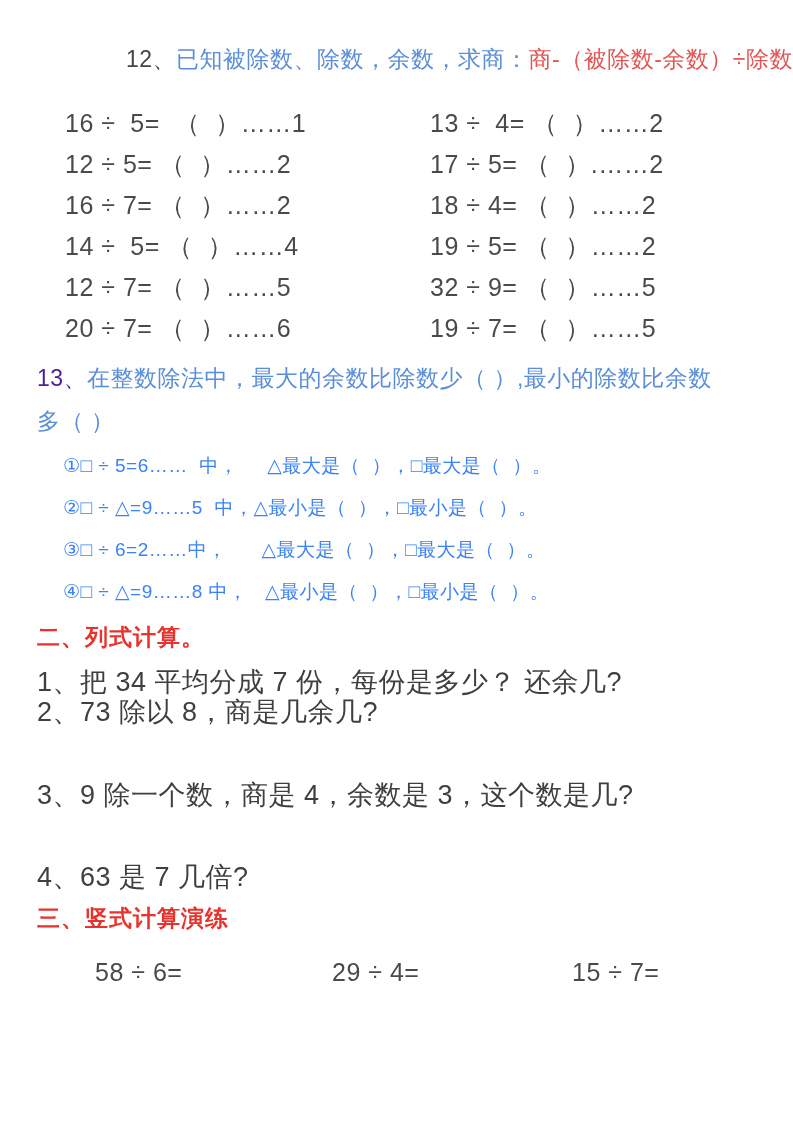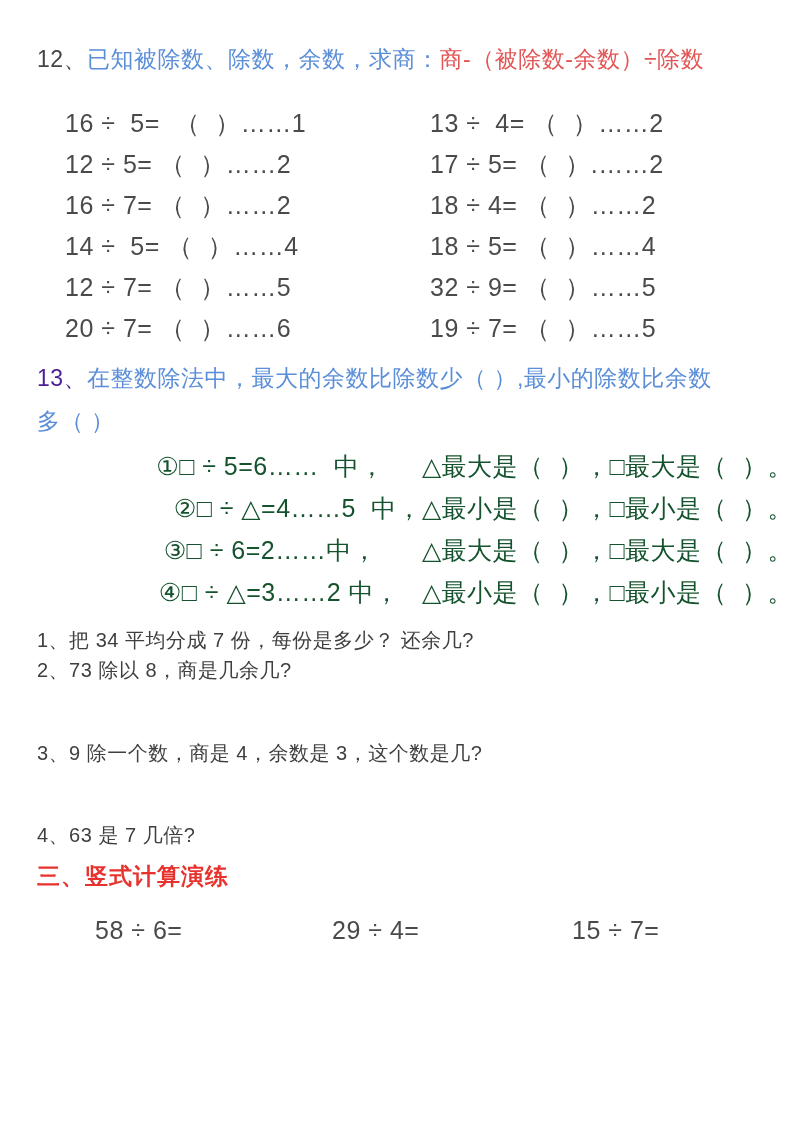--- a/index.html
+++ b/index.html
@@ -14,20 +14,21 @@
   }
   .pre{white-space:pre-wrap;}
 
   
   .q12-title{
     margin:44px 0 0 37px;
     font-size:23px;
     line-height:31px;
     letter-spacing:0.5px;
     white-space:nowrap;
+    text-align:right;
   }
   .q12-title .num{color:#454545;}
   .q12-title .blue{color:#5b8ed8;}
   .q12-title .red{color:#e25555;}
 
   
   .eq-grid{margin:28px 0 0 65px;}
   .eq-row{display:grid;grid-template-columns:365px auto;height:41px;align-items:center;}
   .eq{font-size:25px;color:#4a4a4a;letter-spacing:0.5px;}
 
@@ -36,41 +37,40 @@
     margin:8px 0 0 37px;
     font-size:23px;
     line-height:43px;
     letter-spacing:0.5px;
   }
   .q13 .num{color:#4c1d95;}
   .q13 .blue{color:#5b8ed8;}
 
   .subitems{margin:2px 0 0 63px;}
   .subitem{
-    font-size:25px;
+    font-size:19px;
     line-height:42px;
-    color:#14532d;
+    color:#3b82f6;
     letter-spacing:0.5px;
-    text-align:right;
   }
 
   
   .section-title{
     margin:6px 0 0 37px;
     font-size:23px;
     line-height:36px;
     font-weight:bold;
     color:#e7322d;
     letter-spacing:1px;
   }
 
   
   .question{
     margin-left:37px;
-    font-size:20px;
+    font-size:27px;
     line-height:30px;
     color:#3f3f3f;
     letter-spacing:0.5px;
   }
   .q1{margin-top:12px;}
   .q2{}
   .q3{margin-top:53px;}
   .q4{margin-top:52px;}
   .sec3{margin-top:8px;}
 
@@ -99,44 +99,45 @@
     <div class="eq-row">
       <span class="eq pre">12 ÷ 5= （  ）……2</span>
       <span class="eq pre">17 ÷ 5= （  ）.……2</span>
     </div>
     <div class="eq-row">
       <span class="eq pre">16 ÷ 7= （  ）……2</span>
       <span class="eq pre">18 ÷ 4= （  ）……2</span>
     </div>
     <div class="eq-row">
       <span class="eq pre">14 ÷  5= （  ）……4</span>
-      <span class="eq pre">18 ÷ 5= （  ）……4</span>
+      <span class="eq pre">19 ÷ 5= （  ）……2</span>
     </div>
     <div class="eq-row">
       <span class="eq pre">12 ÷ 7= （  ）……5</span>
       <span class="eq pre">32 ÷ 9= （  ）……5</span>
     </div>
     <div class="eq-row">
       <span class="eq pre">20 ÷ 7= （  ）……6</span>
       <span class="eq pre">19 ÷ 7= （  ）……5</span>
     </div>
   </div>
 
   <div class="q13">
     <div><span class="num">13、</span><span class="blue pre">在整数除法中，最大的余数比除数少（ ）,最小的除数比余数</span></div>
     <div class="blue pre">多（ ）</div>
   </div>
 
   <div class="subitems">
     <div class="subitem pre">①□ ÷ 5=6……  中，     △最大是（  ），□最大是（  ）。</div>
-    <div class="subitem pre">②□ ÷ △=4……5  中，△最小是（  ），□最小是（  ）。</div>
+    <div class="subitem pre">②□ ÷ △=9……5  中，△最小是（  ），□最小是（  ）。</div>
     <div class="subitem pre">③□ ÷ 6=2……中，      △最大是（  ），□最大是（  ）。</div>
-    <div class="subitem pre">④□ ÷ △=3……2 中，   △最小是（  ），□最小是（  ）。</div>
+    <div class="subitem pre">④□ ÷ △=9……8 中，   △最小是（  ），□最小是（  ）。</div>
   </div>
 
+  <div class="section-title">二、列式计算。</div>
   <div class="question q1 pre">1、把 34 平均分成 7 份，每份是多少？ 还余几?</div>
   <div class="question q2 pre">2、73 除以 8，商是几余几?</div>
   <div class="question q3 pre">3、9 除一个数，商是 4，余数是 3，这个数是几?</div>
   <div class="question q4 pre">4、63 是 7 几倍?</div>
 
   <div class="section-title sec3">三、竖式计算演练</div>
   <div class="v-problems">
     <span class="v-problem pre">58 ÷ 6=</span>
     <span class="v-problem pre">29 ÷ 4=</span>
     <span class="v-problem pre">15 ÷ 7=</span>

